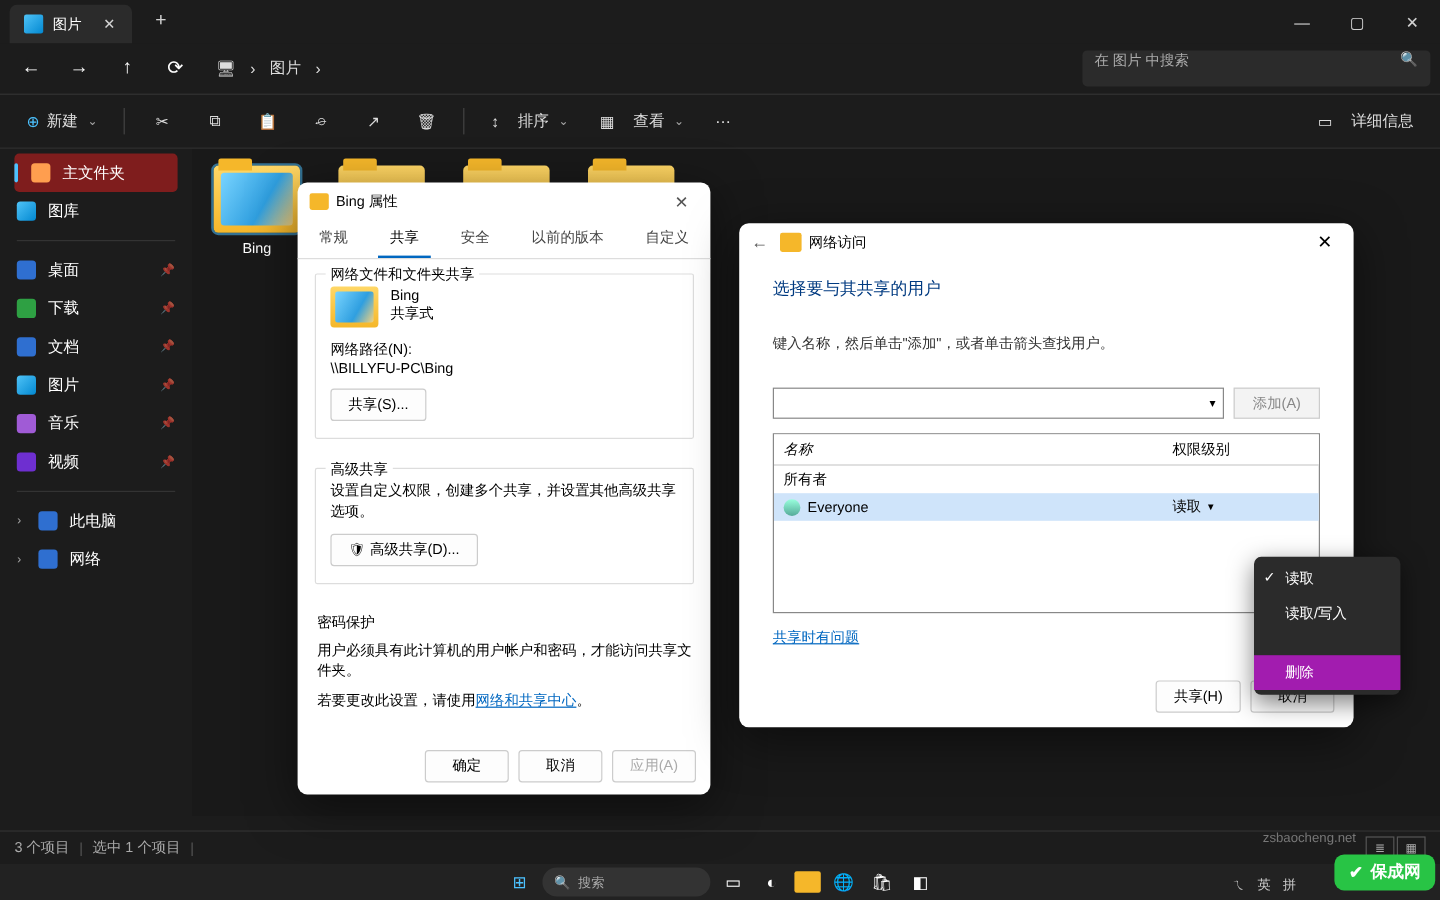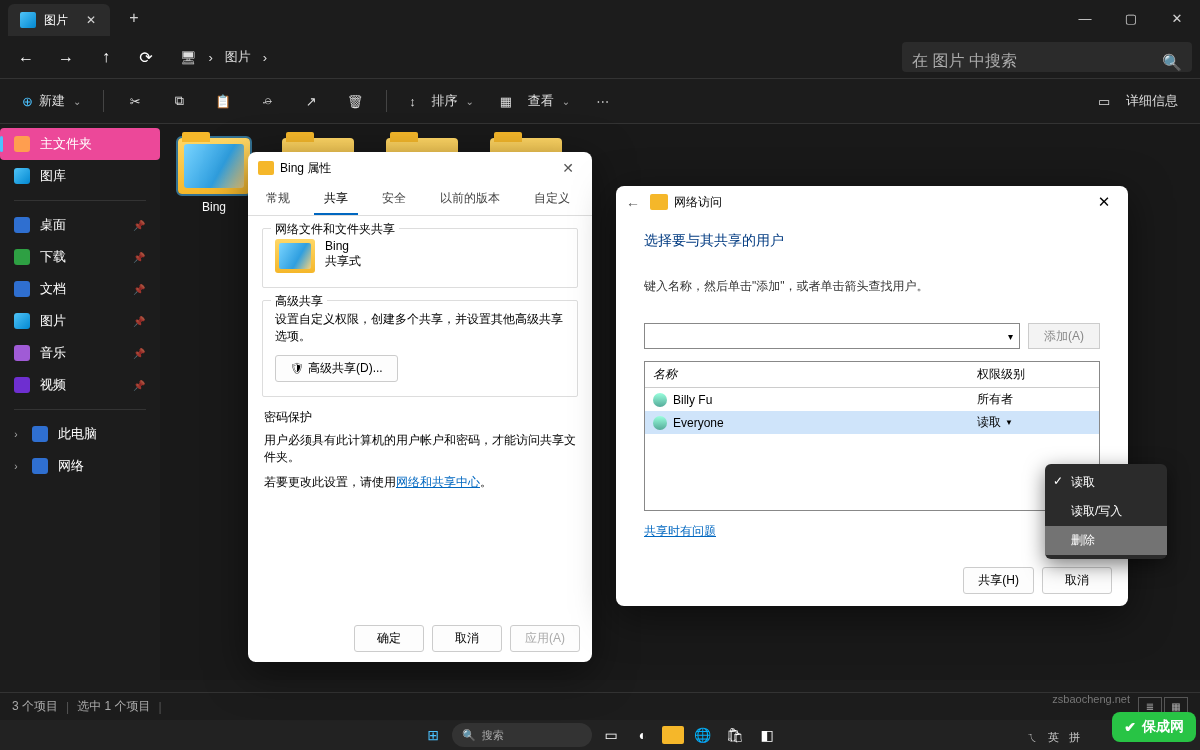--- a/index.html
+++ b/index.html
@@ -11,37 +11,37 @@
 .tab-icon { width: 16px; height: 16px; background: linear-gradient(135deg,#4fc3f7,#0288d1); border-radius: 2px; }
 .tab-close { width: 14px; height: 14px; display: flex; align-items: center; justify-content: center; font-size: 12px; margin-left: 8px; opacity: .8; }
 .new-tab { width: 32px; text-align: center; font-size: 16px; margin-left: 8px; opacity: .8; }
 .win-controls { margin-left: auto; display: flex; }
 .win-btn { width: 46px; height: 36px; display: flex; align-items: center; justify-content: center; font-size: 13px; opacity: .8; }
 
 
 .navbar { height: 42px; display: flex; align-items: center; padding: 0 8px; gap: 4px; }
 .nav-btn { width: 36px; height: 36px; display: flex; align-items: center; justify-content: center; border-radius: 4px; font-size: 16px; }
 .breadcrumb { display: flex; align-items: center; gap: 12px; margin-left: 12px; font-size: 13px; color: #ddd; }
-.searchbox { margin-left: auto; width: 290px; height: 30px; background: #2b2b2b; border-radius: 4px; display: flex; align-items: flex-end; padding: 0 10px; font-size: 16px; color: #aaa; }
+.searchbox { margin-left: auto; width: 290px; height: 30px; background: #2b2b2b; border-radius: 4px; display: flex; align-items: flex-start; padding: 0 10px; font-size: 12px; color: #aaa; }
 .searchbox span:last-child { margin-left: auto; }
 
 
 .toolbar { height: 46px; display: flex; align-items: center; padding: 0 12px; gap: 6px; border-top: 1px solid #333; border-bottom: 1px solid #333; }
 .tb-btn { height: 32px; padding: 0 10px; display: flex; align-items: center; gap: 6px; border-radius: 4px; font-size: 13px; color: #ddd; }
 .tb-sep { width: 1px; height: 22px; background: #444; margin: 0 6px; }
 .tb-new { background: transparent; }
 .tb-icon { width: 18px; height: 18px; display: flex; align-items: center; justify-content: center; }
 .chev { font-size: 10px; margin-left: 2px; opacity: .7; }
 .tb-right { margin-left: auto; display: flex; align-items: center; gap: 6px; }
 
 
 .main { display: flex; height: 556px; }
 .sidebar { width: 160px; background: #1c1c1c; padding-top: 4px; }
 .sb-item { height: 32px; display: flex; align-items: center; padding: 0 14px; gap: 10px; font-size: 13px; position: relative; }
-.sb-item.active { background: #ec4899; border-radius: 4px; margin: 0 0; text-align: center; }
+.sb-item.active { background: #7f1d1d; border-radius: 4px; margin: 0 12px; text-align: center; }
 .sb-item.active::before { content:""; position:absolute; left:0; top:8px; bottom:8px; width:3px; background:#4cc2ff; border-radius:2px; }
 .sb-icon { width: 16px; height: 16px; border-radius: 3px; }
 .sb-icon.home { background:#ff9e4f; }
 .sb-icon.pic { background: linear-gradient(135deg,#4fc3f7,#0288d1); }
 .sb-icon.blue { background:#2f6fd0; }
 .sb-icon.green { background:#2ea043; }
 .sb-icon.doc { background:#2f6fd0; }
 .sb-icon.music { background:#a05bd6; }
 .sb-icon.video { background:#6e2fd0; }
 .sb-sep { height: 1px; background:#333; margin: 8px 14px; }
@@ -67,25 +67,25 @@
 .task-search { width:140px; height:24px; background:#333; border-radius:12px; font-size:11px; color:#aaa; display:flex; align-items:center; gap:6px; padding:0 10px; }
 .watermark { position:absolute; right:70px; bottom:45px; font-size:11px; color:#777; }
 .logo-badge { position:absolute; right:4px; bottom:8px; background:#28c445; color:#fff; font-size:14px; font-weight:bold; padding:6px 12px; border-radius:8px; display:flex; align-items:center; gap:6px; }
 
 
 .dlg { position:absolute; background:#fff; color:#000; border-radius:8px; box-shadow:0 10px 40px rgba(0,0,0,.5); }
 .dlg-props { left:248px; top:152px; width:344px; height:510px; font-size:12px; }
 .dlg-title { height:32px; display:flex; align-items:center; padding:0 10px; gap:6px; }
 .dlg-title .folder-sm { width:16px; height:14px; background:#f5b72a; border-radius:2px; }
 .dlg-close { margin-left:auto; width:28px; height:28px; display:flex; align-items:center; justify-content:center; font-size:14px; color:#555; }
-.dlg-tabs { display:flex; padding:0 8px; gap:14px; border-bottom:1px solid #ddd; }
+.dlg-tabs { display:flex; padding:0 8px; gap:14px; border-bottom:1px solid #ddd;justify-content:space-between; }
 .dlg-tab { padding:6px 10px; font-size:12px; color:#444; }
 .dlg-tab.active { border-bottom:2px solid #0067c0; color:#000; }
 .dlg-body { padding: 12px 14px; overflow:auto; height: 398px; }
-.fieldset { border:1px solid #ddd; border-radius:2px; padding:10px 12px 14px; margin-bottom:12px; position:relative; }
+.fieldset { border:1px solid #ddd; border-radius:2px; padding:10px 12px 14px; margin-bottom:24px; position:relative; }
 .fieldset-legend { position:absolute; top:-8px; left:8px; background:#fff; padding:0 4px; font-size:12px; }
 .share-row { display:flex; gap:10px; align-items:flex-start; }
 .folder-mini { width:40px; height:34px; background:linear-gradient(#ffd766,#f5b72a); border-radius:3px; position:relative; }
 .folder-mini .thumb { position:absolute; left:4px; right:4px; top:4px; bottom:4px; background:linear-gradient(120deg,#79d4ff,#2f9fe0 60%,#f7d27a); border-radius:2px; }
 .dlg-btn { display:inline-block; border:1px solid #ccc; background:#fdfdfd; padding:4px 14px; border-radius:3px; font-size:12px; min-width:70px; text-align:center; }
 .dlg-btn.shield::before { content:"🛡"; margin-right:4px; font-size:11px; }
 .dlg-footer { position:absolute; bottom:10px; right:12px; display:flex; gap:8px; }
 .link { color:#0067c0; text-decoration:underline; cursor:pointer;text-align:right; }
 
 
@@ -109,21 +109,21 @@
 .perm-row { display:flex; font-size:12px; }
 .perm-row .c1 { flex:1; padding:3px 8px; display:flex; align-items:center; gap:6px; }
 .perm-row .c2 { width:130px; padding:3px 8px; display:flex; align-items:center; }
 .perm-row.sel { background:#cfe4fa; }
 .person-icon { width:14px; height:14px; border-radius:50%; background:linear-gradient(#9fd,#5a9); display:inline-block; }
 .perm-dd { position:relative; }
 .perm-dd::after { content:"▼"; font-size:8px; margin-left:4px; }
 .ctx-menu { position:absolute; top:102px; right:-68px; width:122px; background:#2b2b2b; color:#fff; border-radius:6px; padding:4px 0; font-size:12px; box-shadow:0 6px 20px rgba(0,0,0,.5); z-index:50; }
 .ctx-item { padding:6px 14px 6px 26px; position:relative; }
 .ctx-item.check::before { content:"✓"; position:absolute; left:8px; }
-.ctx-item:hover,.ctx-item.hov { background:#737373; }
+.ctx-item:hover,.ctx-item.hov { background:#a21caf;margin-top:20px; }
 .net-footer { position:absolute; bottom:12px; right:16px; display:flex; gap:8px; }
 .lang-ind { position:absolute; right:120px; bottom:5px; font-size:11px; color:#ccc; display:flex; gap:10px; }
 </style>
 </head>
 <body>
 
 <div class="titlebar">
   <div class="tab">
     <span class="tab-icon"></span>
     <span>图片</span>
@@ -308,20 +308,27 @@
       <span class="fieldset-legend">网络文件和文件夹共享</span>
       <div class="share-row">
         <div class="folder-mini">
             <div class="thumb"></div>
           </div>
         <div>
           <div>Bing</div>
           <div>共享式</div>
         </div>
       </div>
+      <div style="margin-top:10px">
+        <div>网络路径(N):</div>
+        <div>\\BILLYFU-PC\Bing</div>
+      </div>
+      <div style="margin-top:10px">
+        <span class="dlg-btn">共享(S)...</span>
+      </div>
     </div>
     <div class="fieldset">
       <span class="fieldset-legend">高级共享</span>
       <div style="margin-bottom:10px">设置自定义权限，创建多个共享，并设置其他高级共享选项。</div>
       <span class="dlg-btn shield">高级共享(D)...</span>
     </div>
     <div class="fieldset" style="border:none;padding:0 2px">
       <div style="font-size:12px;margin-bottom:6px">密码保护</div>
       <div style="margin-bottom:8px">用户必须具有此计算机的用户帐户和密码，才能访问共享文件夹。</div>
       <div><span>若要更改此设置，请使用</span><span class="link">网络和共享中心</span>。</div>
@@ -349,24 +356,20 @@
           <span class="arrow">▾</span>
         </div>
       <div class="add-btn">添加(A)</div>
     </div>
     <div class="perm-table">
       <div class="perm-head">
         <div class="c1">名称</div>
         <div class="c2">权限级别</div>
       </div>
       <div class="perm-row">
-        <div class="c1">
-            <span class="person-icon"></span>
-            <span>Billy Fu</span>
-          </div>
         <div class="c2">所有者</div>
       </div>
       <div class="perm-row sel">
         <div class="c1">
             <span class="person-icon"></span>
             <span>Everyone</span>
           </div>
         <div class="c2 perm-dd">读取</div>
       </div>
 

